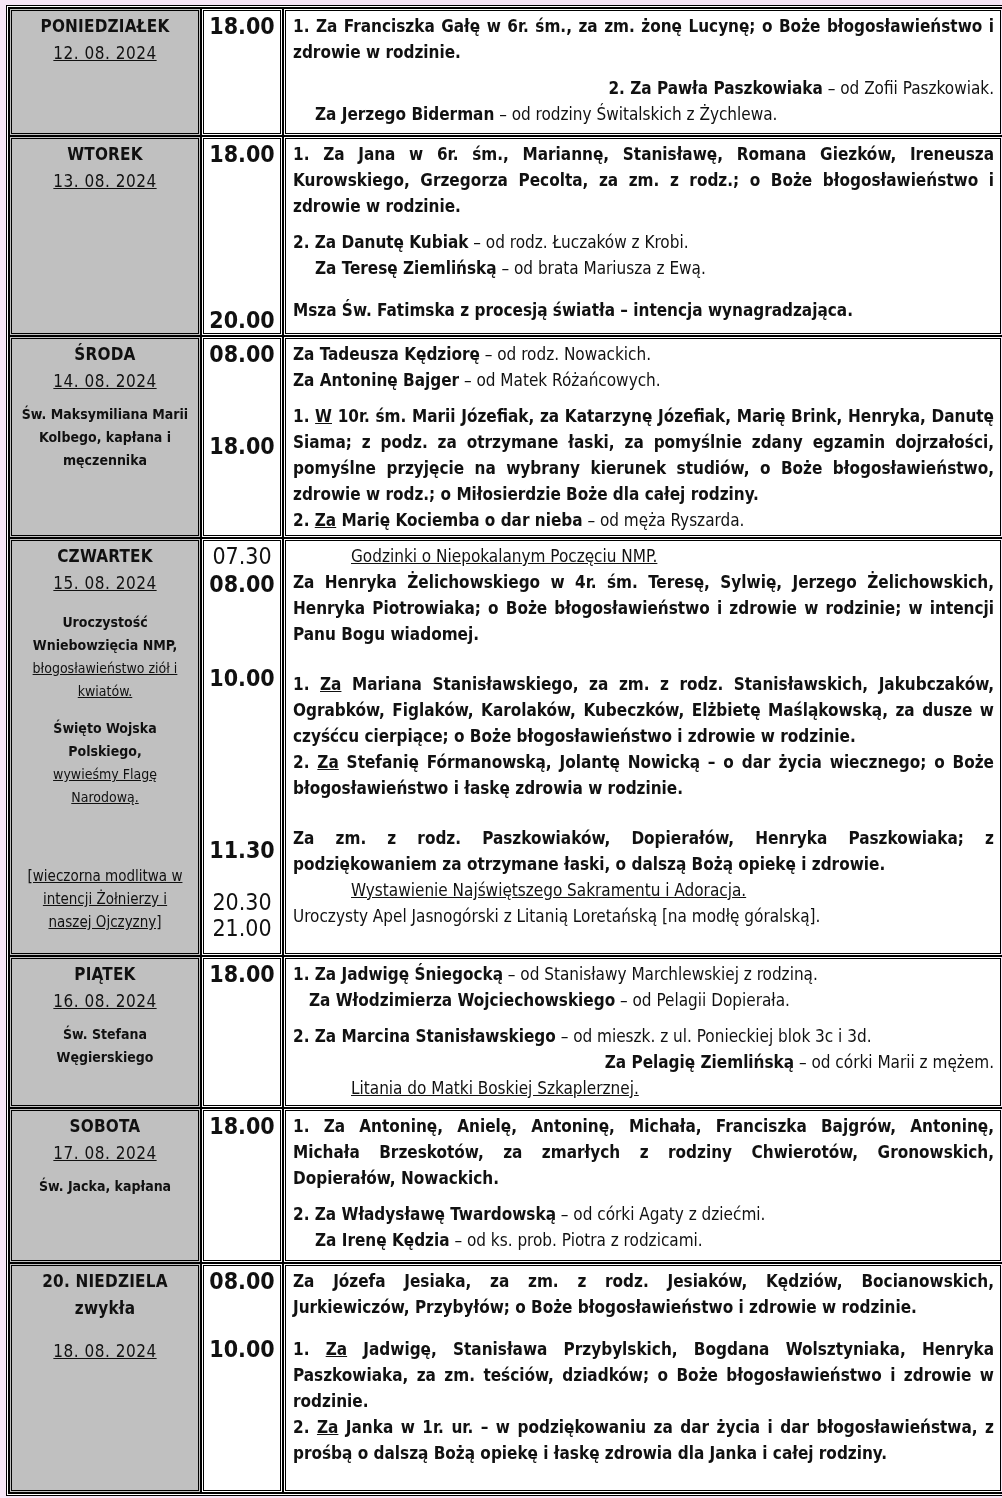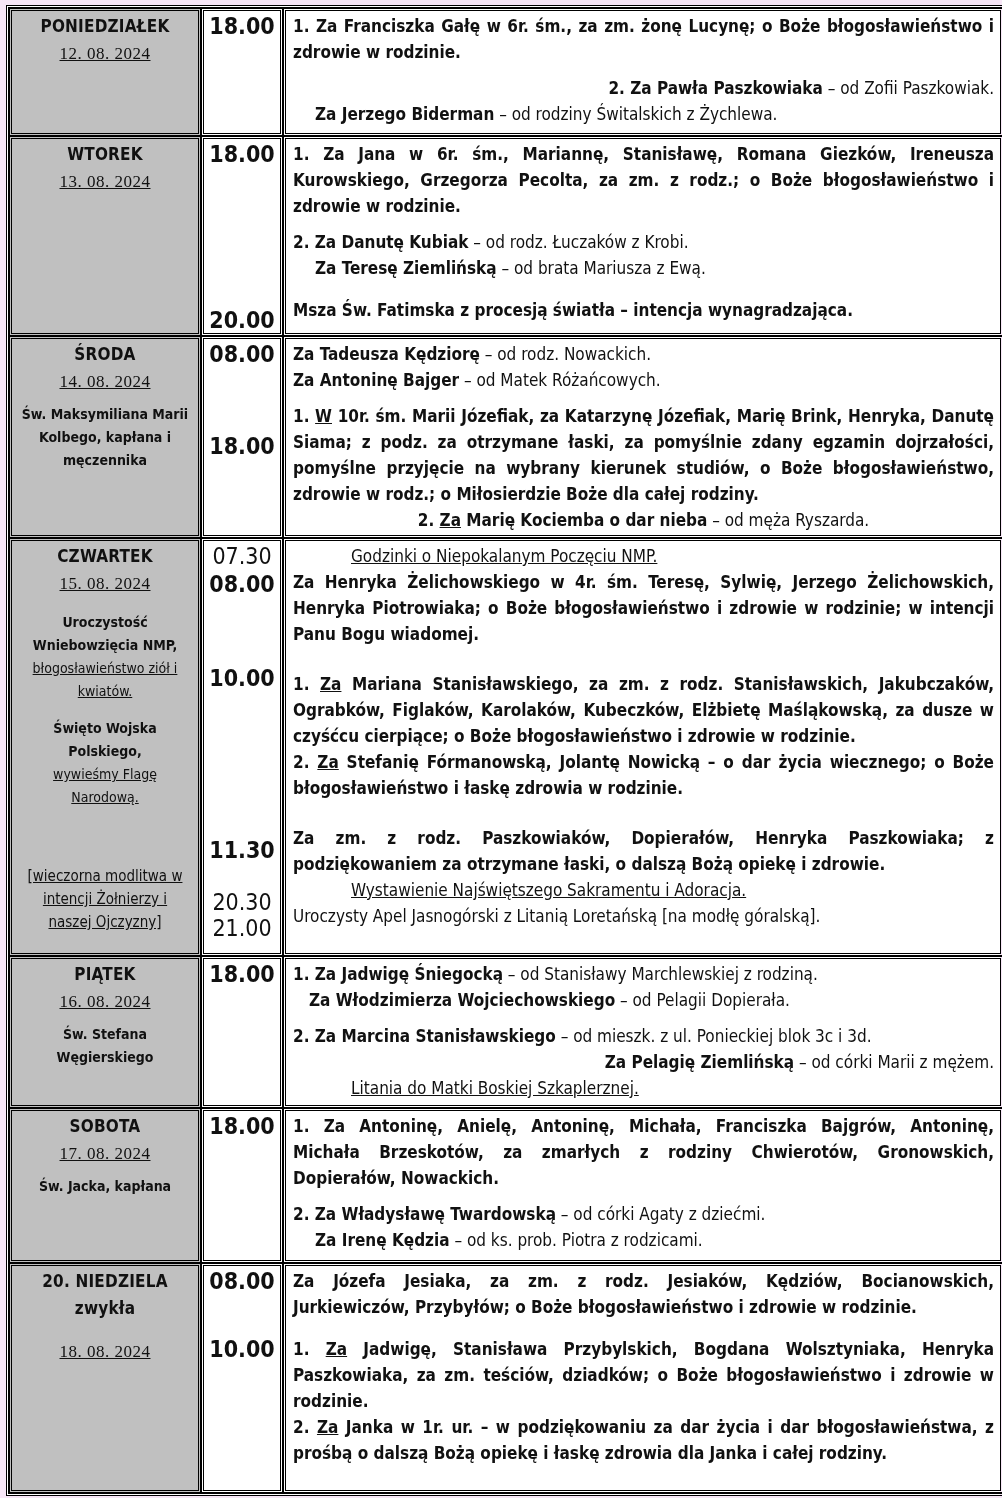--- a/index.html
+++ b/index.html
@@ -36,21 +36,21 @@
     col.c-int { width: 720px; }
 
     td.day {
       background: #c0c0c0;
       text-align: center;
       font-size: 17px;
       line-height: 27px;
       padding-top: 2px !important;
     }
     .day-name { font-weight: bold; letter-spacing: 0.2px; }
-    .day-date { text-decoration: underline; letter-spacing: 0.5px; font-family: Liberation Serif, serif; }
+    .day-date { text-decoration: underline; letter-spacing: 0.5px; }
     .day-note { font-size: 14px; line-height: 23px; margin-top: 8px; font-weight: bold; }
     .day-note.plain { font-weight: normal; }
     .day-note .u { text-decoration: underline; font-weight: normal; }
 
     td.time {
       text-align: center;
       font-size: 23px;
       font-weight: bold;
       line-height: 26px;
       padding-top: 2px !important;
@@ -137,21 +137,21 @@
       <span class="time-slot">08.00</span>
       <span class="spacer-time"></span>
             <span class="spacer-time" style="height:40px"></span>
       <span class="time-slot">18.00</span>
     </td>
     <td class="intent">
       <p class="p" style="text-align:left"><b>Za Tadeusza Kędziorę</b><span> – od rodz. Nowackich.</span></p>
       <p class="p" style="text-align:left"><b>Za Antoninę Bajger</b><span> – od Matek Różańcowych.</span></p>
       <div class="gap-sm"></div>
       <p class="p"><b>1. </b><b class="u">W</b><b> 10r. śm. Marii Józefiak, za Katarzynę Józefiak, Marię Brink, Henryka, Danutę Siama; z podz. za otrzymane łaski, za pomyślnie zdany egzamin dojrzałości, pomyślne przyjęcie na wybrany kierunek studiów, o Boże błogosławieństwo, zdrowie w rodz.; o Miłosierdzie Boże dla całej rodziny.</b></p>
-      <p class="p" style="text-align:center"><b>2. </b><b class="u">Za</b><b> Marię Kociemba o dar nieba</b><span> – od męża Ryszarda.</span></p>
+      <p class="p" style="text-align:left"><b>2. </b><b class="u">Za</b><b> Marię Kociemba o dar nieba</b><span> – od męża Ryszarda.</span></p>
     </td>
   </tr>
 
   <tr style="height:418px">
     <td class="day">
       <div class="day-name">CZWARTEK</div>
       <div class="day-date">15. 08. 2024</div>
       <div class="day-note" style="padding:0 14px;margin-top:14px">Uroczystość Wniebowzięcia NMP,</div>
       <div class="day-note" style="margin-top:0;padding:0 20px"><span class="u">błogosławieństwo ziół i kwiatów.</span></div>
       <div class="day-note" style="padding:0 30px;margin-top:14px">Święto Wojska Polskiego,</div>

